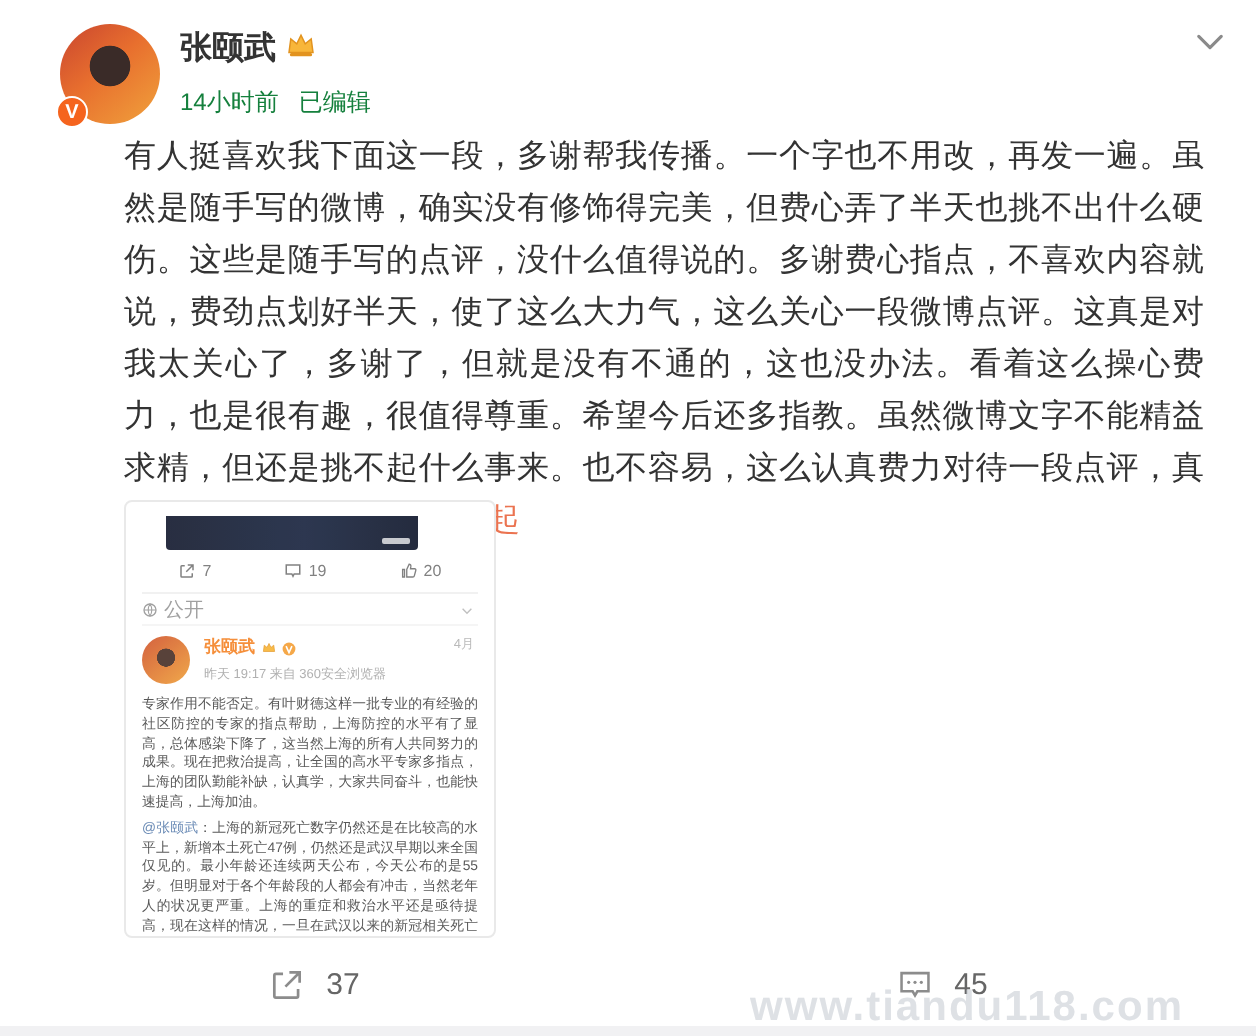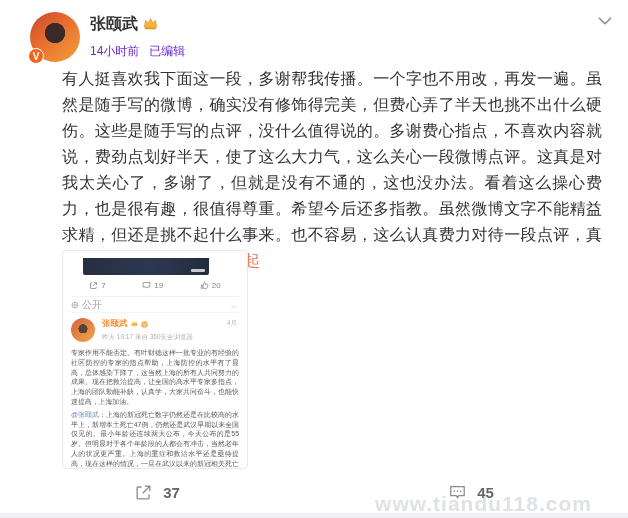--- a/index.html
+++ b/index.html
@@ -11,21 +11,21 @@
   .post-header { position:absolute; left:30px; top:12px; right:14px; height:52px; }
   .avatar { position:absolute; left:0; top:0; width:50px; height:50px; border-radius:50%;
             background:radial-gradient(circle at 50% 42%, #3a2b28 0 26%, transparent 27%),
                        linear-gradient(140deg,#c9452f 0%, #e86f2e 45%, #f0a23c 100%); }
   .vbadge { position:absolute; left:-2px; bottom:-2px; width:16px; height:16px; border-radius:50%;
             background:#f5641e; border:1.5px solid #fff; color:#fff; font-size:10px; font-weight:bold;
             display:flex; align-items:center; justify-content:center; }
   .header-meta { position:absolute; left:60px; top:2px; }
   .name-row { display:flex; align-items:center; gap:5px; }
   .name { font-size:16px; font-weight:bold; color:#333; }
-  .time-row { margin-top:8px; font-size:12px; color:#6d28d9; display:flex; gap:10px; }
+  .time-row { margin-top:8px; font-size:12px; color:#15803d; display:flex; gap:10px; }
   .collapse-chevron { position:absolute; right:0; top:0; width:18px; height:18px; cursor:pointer; }
 
   
   .post-body { position:absolute; left:62px; top:66px; width:540px; font-size:16px; line-height:26px; color:#333;
                text-align:justify; }
   .collapse-link { color:#eb7350; text-decoration:none; margin-left:6px; cursor:pointer; }
 
   
   .embed { position:absolute; left:62px; top:250px; width:186px; height:219px; background:#fff;
            border:1px solid #e9e9e9; border-radius:4px; overflow:hidden; padding:7px 8px;
@@ -48,21 +48,21 @@
   .inner-head { margin-left:31px; }
   .inner-name-row { display:flex; align-items:center; gap:3px; }
   .inner-name { font-size:8.5px; font-weight:bold; color:#f5862b; }
   .inner-meta { font-size:6.5px; color:#aaa; margin-top:3px; }
   .inner-date { position:absolute; right:2px; top:1px; font-size:6.5px; color:#b5b5b5; text-align:right; line-height:8px; }
   .inner-body { margin-top:6px; font-size:6.9px; line-height:9.8px; color:#4a4a4a; text-align:justify; }
   .inner-quote { margin-top:3px; font-size:6.9px; line-height:9.8px; color:#4a4a4a; text-align:justify; }
   .quote-link { color:#5b7fae; }
 
   
-  .action-bar { position:absolute; left:0; right:0; top:472px; height:40px; display:flex;font-weight:bold; }
+  .action-bar { position:absolute; left:0; right:0; top:472px; height:40px; display:flex; }
   .action { flex:1; display:flex; align-items:center; justify-content:center; gap:10px;
             color:#666; font-size:15px; cursor:pointer; }
   .action svg { display:block; }
 
   .watermark { position:absolute; right:36px; bottom:2px; font-size:21px; letter-spacing:1px;
                color:rgba(185,193,200,.48); font-weight:bold; pointer-events:none; }
   .bottom-strip { position:absolute; left:0; right:0; bottom:0; height:5px; background:#f1f1f3; }
 </style>
 </head>
 <body>

